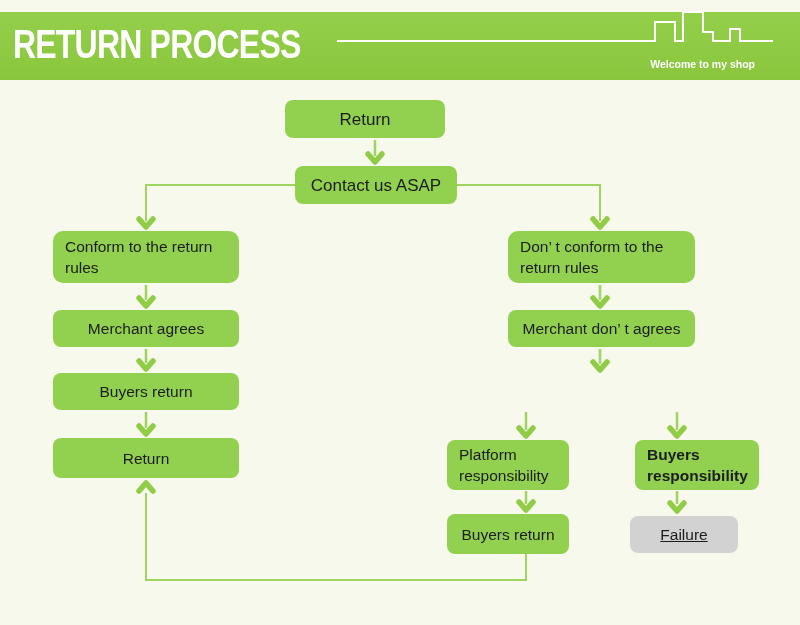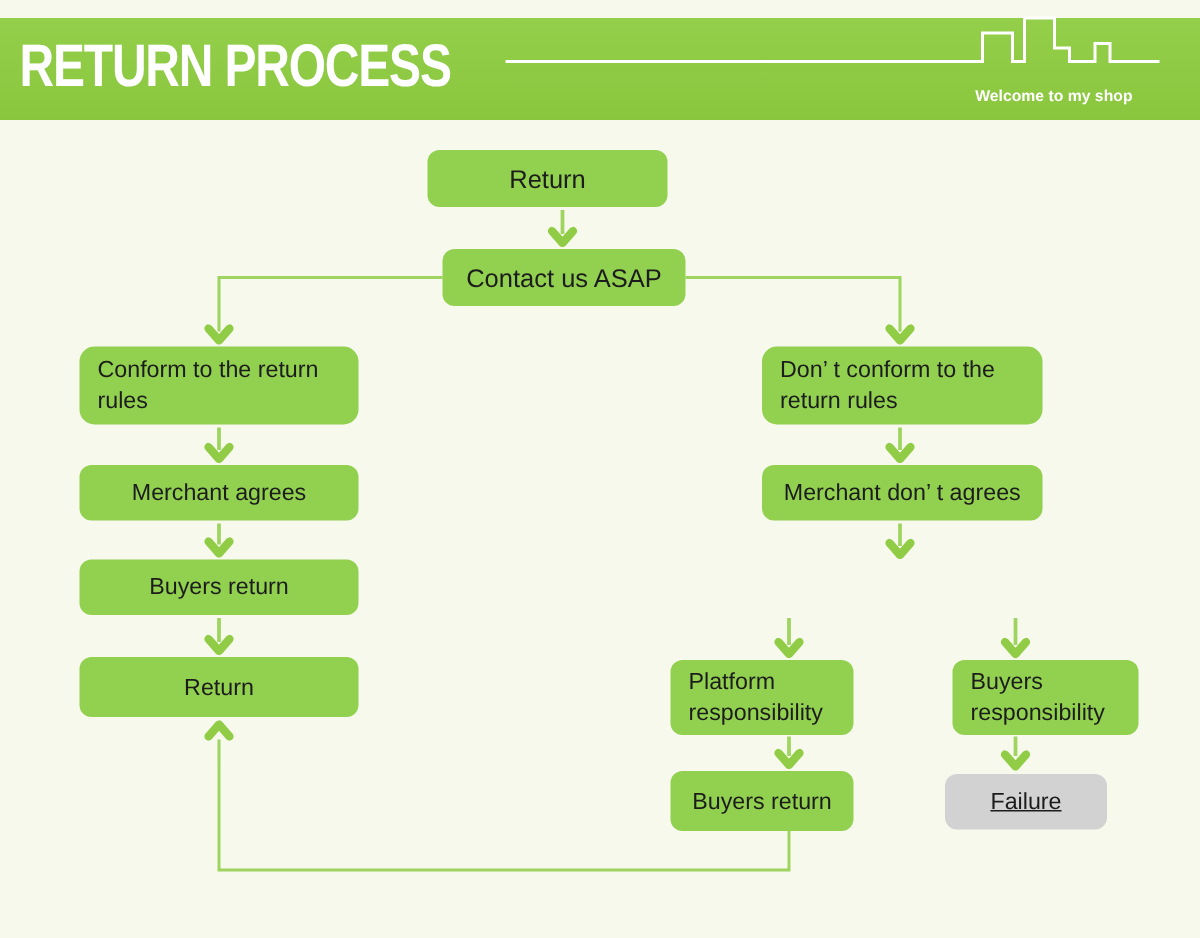--- a/index.html
+++ b/index.html
@@ -62,21 +62,21 @@
   .n-return              {left:285px;top:100px;width:160px;height:38px;}
   .n-contact             {left:295px;top:166px;width:162px;height:38px;}
   .n-conform             {left:53px; top:231px;width:186px;height:52px;border-radius:10px;}
   .n-merchant-agrees     {left:53px; top:310px;width:186px;height:37px;}
   .n-buyers-return-left  {left:53px; top:373px;width:186px;height:37px;}
   .n-success             {left:53px; top:438px;width:186px;height:40px;}
   .n-dont-conform        {left:508px;top:231px;width:187px;height:52px;border-radius:10px;}
   .n-merchant-dont       {left:508px;top:310px;width:187px;height:37px;}
   .n-platform            {left:508px;top:374px;width:185px;height:37px;}
   .n-business-resp       {left:447px;top:440px;width:122px;height:50px;}
-  .n-buyers-resp         {left:635px;top:440px;width:124px;height:50px;}
+  .n-buyers-resp         {left:635px;top:440px;width:124px;height:50px;font-weight:bold;}
   .n-buyers-return-right {left:447px;top:514px;width:122px;height:40px;}
   .n-failure             {left:630px;top:516px;width:108px;height:37px;text-decoration:underline;}
 </style>
 </head>
 <body>
 
 <div class="stage">
 
   <div class="header">
     <div class="title">RETURN PROCESS</div>

